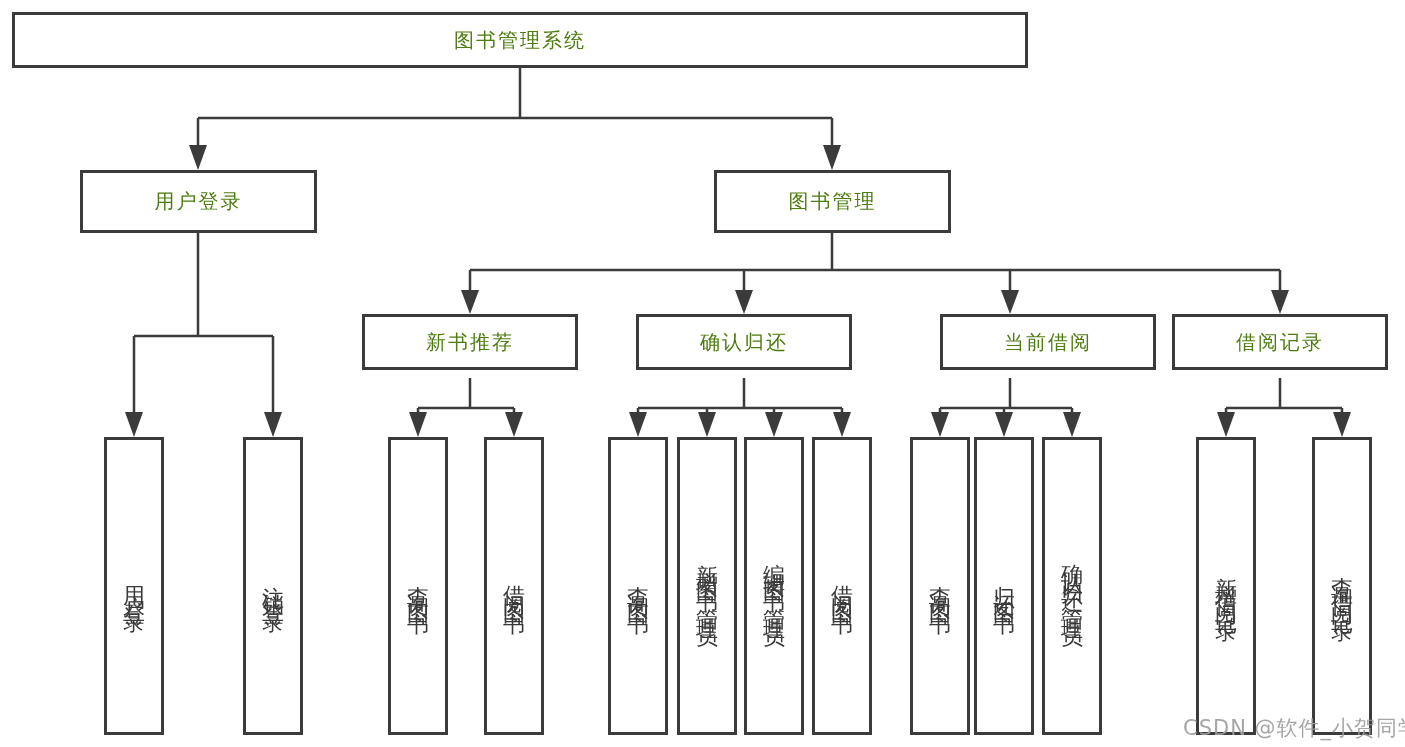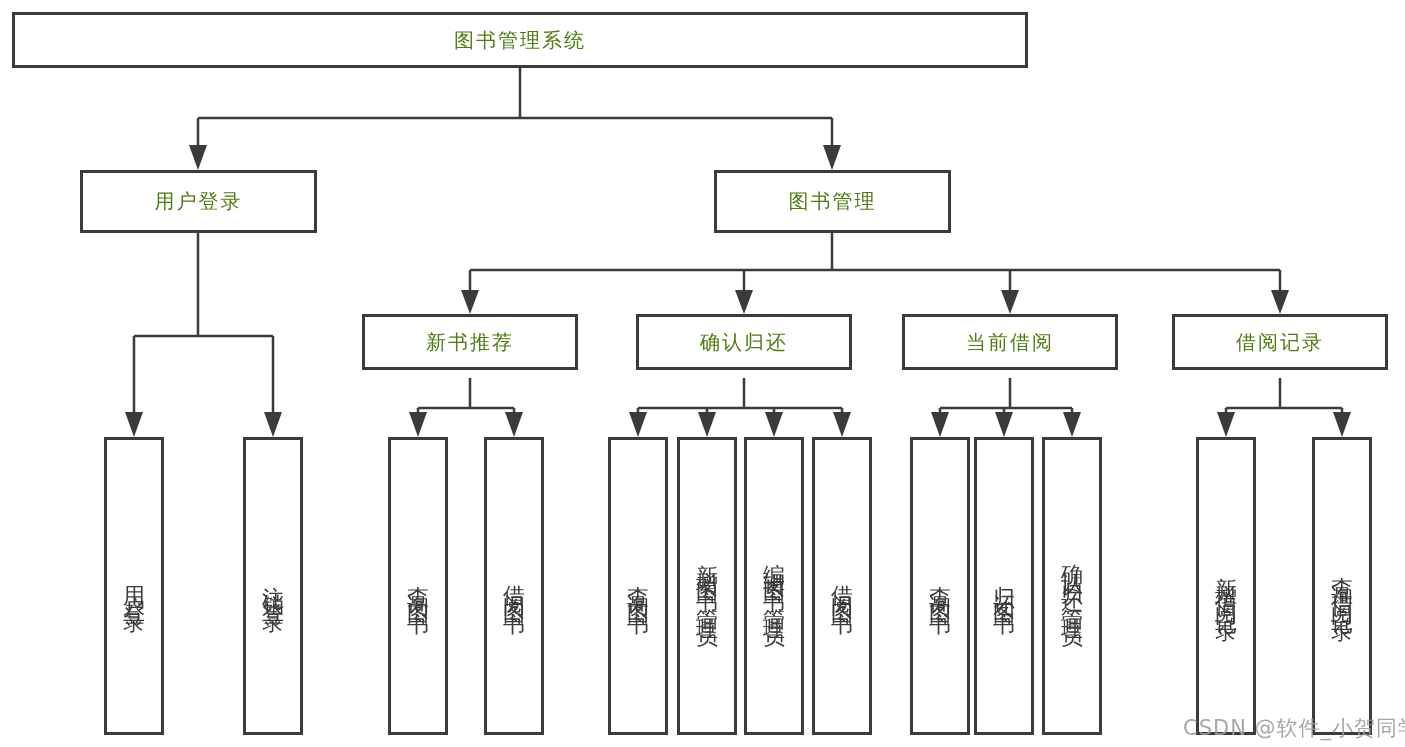--- a/index.html
+++ b/index.html
@@ -37,21 +37,21 @@
     color: #4d7c0f;
     letter-spacing: 2px;
     white-space: nowrap;
   }
   .root-node  { left: 12px;  top: 12px;  width: 1016px; height: 56px; }
   .l2-login   { left: 80px;  top: 170px; width: 237px;  height: 63px; }
   .l2-mgmt    { left: 714px; top: 170px; width: 237px;  height: 63px; }
   .l3 { top: 314px; width: 216px; height: 56px; }
   .l3-recommend { left: 362px; }
   .l3-borrow    { left: 636px; }
-  .l3-current   { left: 902px; }
+  .l3-current   { left: 940px; }
   .l3-records   { left: 1172px; }
   .leaf {
     top: 437px;
     width: 60px;
     height: 298px;
     border-width: 3px;
   }
   .leaf .vlabel {
     writing-mode: vertical-rl;
     text-orientation: mixed;

